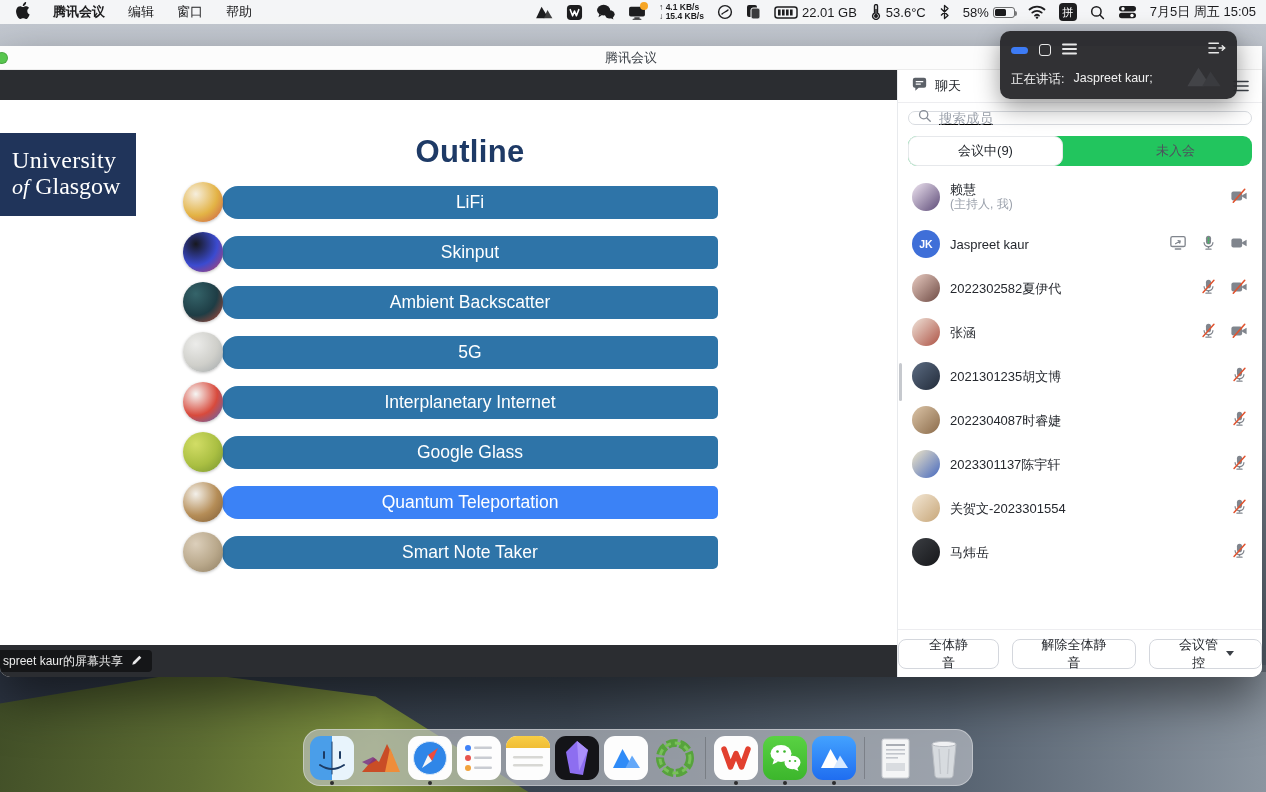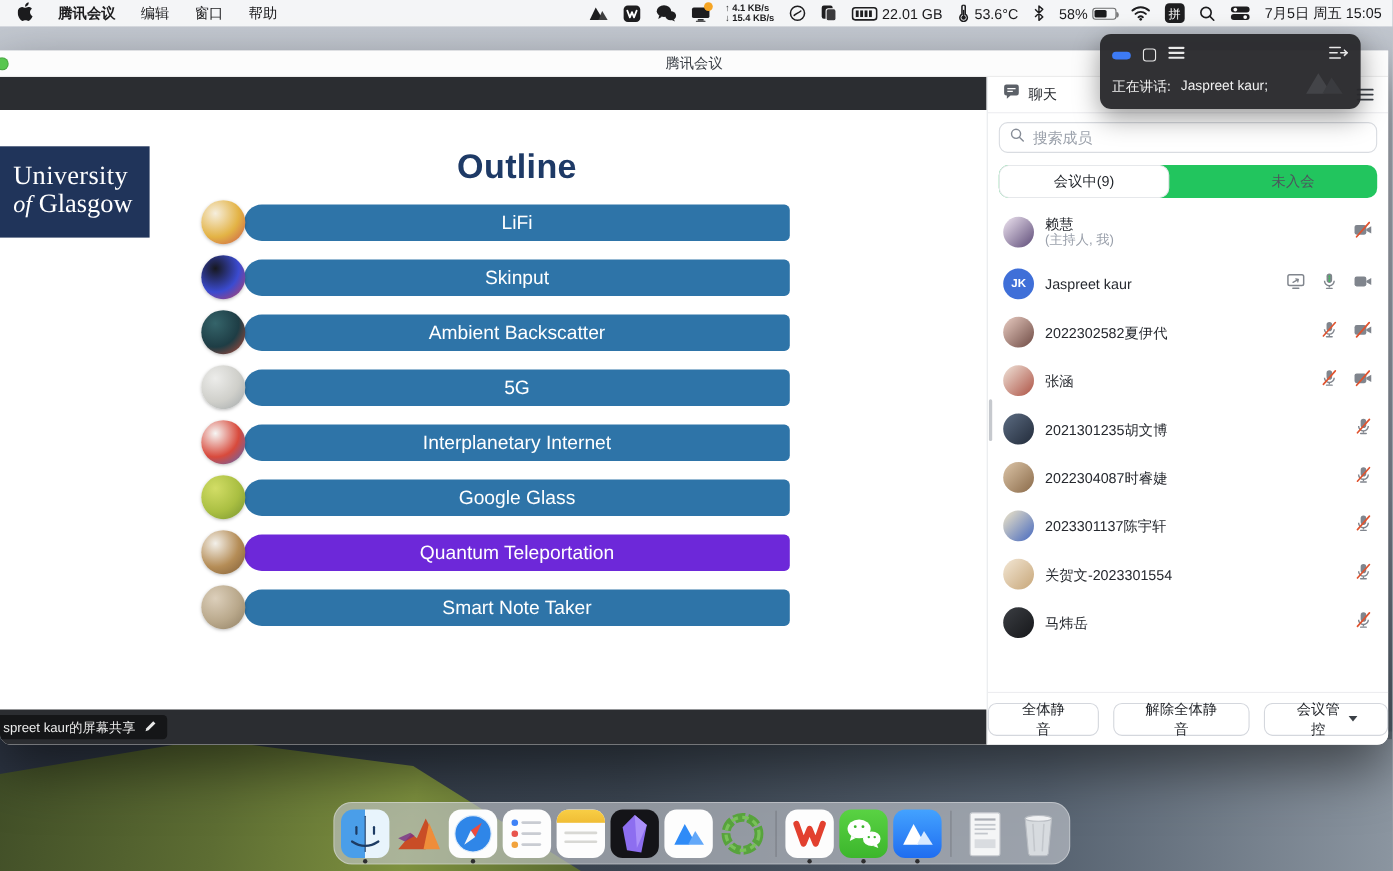--- a/index.html
+++ b/index.html
@@ -68,22 +68,22 @@
     display:flex; align-items:center; justify-content:center; color:#fff; font-size:17.5px; }
   .slide-thumb { position:absolute; left:-39px; top:-4px; width:40px; height:40px; border-radius:50%;
     box-shadow:0 1px 3px rgba(0,0,0,.25); }
 
   
   .panel { flex:1; background:#fff; border-left:1px solid #e8eaed; display:flex; flex-direction:column; position:relative; min-height:0; }
   .panel-header { height:33px; flex:0 0 auto; display:flex; align-items:center; gap:7px; padding:0 13px;
     border-bottom:1px solid #ededf0; }
   .panel-header-title { font-size:13px; color:#24272c; font-weight:500; }
   .panel-hamburger { margin-left:auto; display:flex; align-items:center; cursor:pointer; }
-  .search-wrap { margin:8px 10px 0; height:28px; border:1px solid #d9dce1; border-radius:8px;
-    display:flex; align-items:center; gap:7px; padding:0 9px; flex:0 0 auto; background:#fff; }
+  .search-wrap { margin:8px 10px 0; height:14px; border:1px solid #d9dce1; border-radius:8px;
+    display:flex; align-items:center; gap:7px; padding:0 9px; flex:0 0 auto; background:#fff;text-decoration:underline; }
   .search-input { border:none; outline:none; flex:1; font-size:13.5px; color:#333; font-family:inherit; background:transparent; }
   .search-input::placeholder { color:#9aa0aa; }
   .tabs { margin:11px 10px 0; height:30px; background:#22c55e; border-radius:9px; display:flex; flex:0 0 auto;gap:36px; }
   .tab { flex:1; display:flex; align-items:center; justify-content:center; font-size:13px; color:#4d535d;
     border-radius:9px; cursor:pointer; }
   .tab.active { background:#fff; border:1px solid #e6e8eb; color:#1f2329; font-weight:500; }
   .member-list { flex:1; min-height:0; padding-top:6px; overflow:hidden; }
   .m-row { display:flex; align-items:center; gap:10px; height:44px; padding:0 14px; }
   .m-row.tall { height:50px; }
   .m-avatar { width:28px; height:28px; border-radius:50%; flex:0 0 auto;
@@ -277,21 +277,21 @@
               <span>5G</span>
             </div>
             <div class="slide-row" style="background: rgb(46, 116, 168);">
               <span class="slide-thumb" style="background: radial-gradient(circle at 32% 30%, rgb(246, 246, 244) 0%, rgb(216, 74, 60) 55%, rgb(74, 106, 196) 100%);"></span>
               <span>Interplanetary Internet</span>
             </div>
             <div class="slide-row" style="background: rgb(46, 116, 168);">
               <span class="slide-thumb" style="background: radial-gradient(circle at 32% 30%, rgb(210, 221, 102) 0%, rgb(170, 191, 66) 55%, rgb(116, 145, 47) 100%);"></span>
               <span>Google Glass</span>
             </div>
-            <div class="slide-row" style="background: #6d28d9;">
+            <div class="slide-row" style="background: #3b82f6;">
               <span class="slide-thumb" style="background: radial-gradient(circle at 32% 30%, rgb(243, 240, 234) 0%, rgb(181, 141, 87) 55%, rgb(126, 92, 54) 100%);"></span>
               <span>Quantum Teleportation</span>
             </div>
             <div class="slide-row" style="background: rgb(46, 116, 168);">
               <span class="slide-thumb" style="background: radial-gradient(circle at 32% 30%, rgb(220, 207, 187) 0%, rgb(185, 168, 139) 55%, rgb(142, 125, 97) 100%);"></span>
               <span>Smart Note Taker</span>
             </div>
           </div>
       </div>
       <div class="share-bottom">

